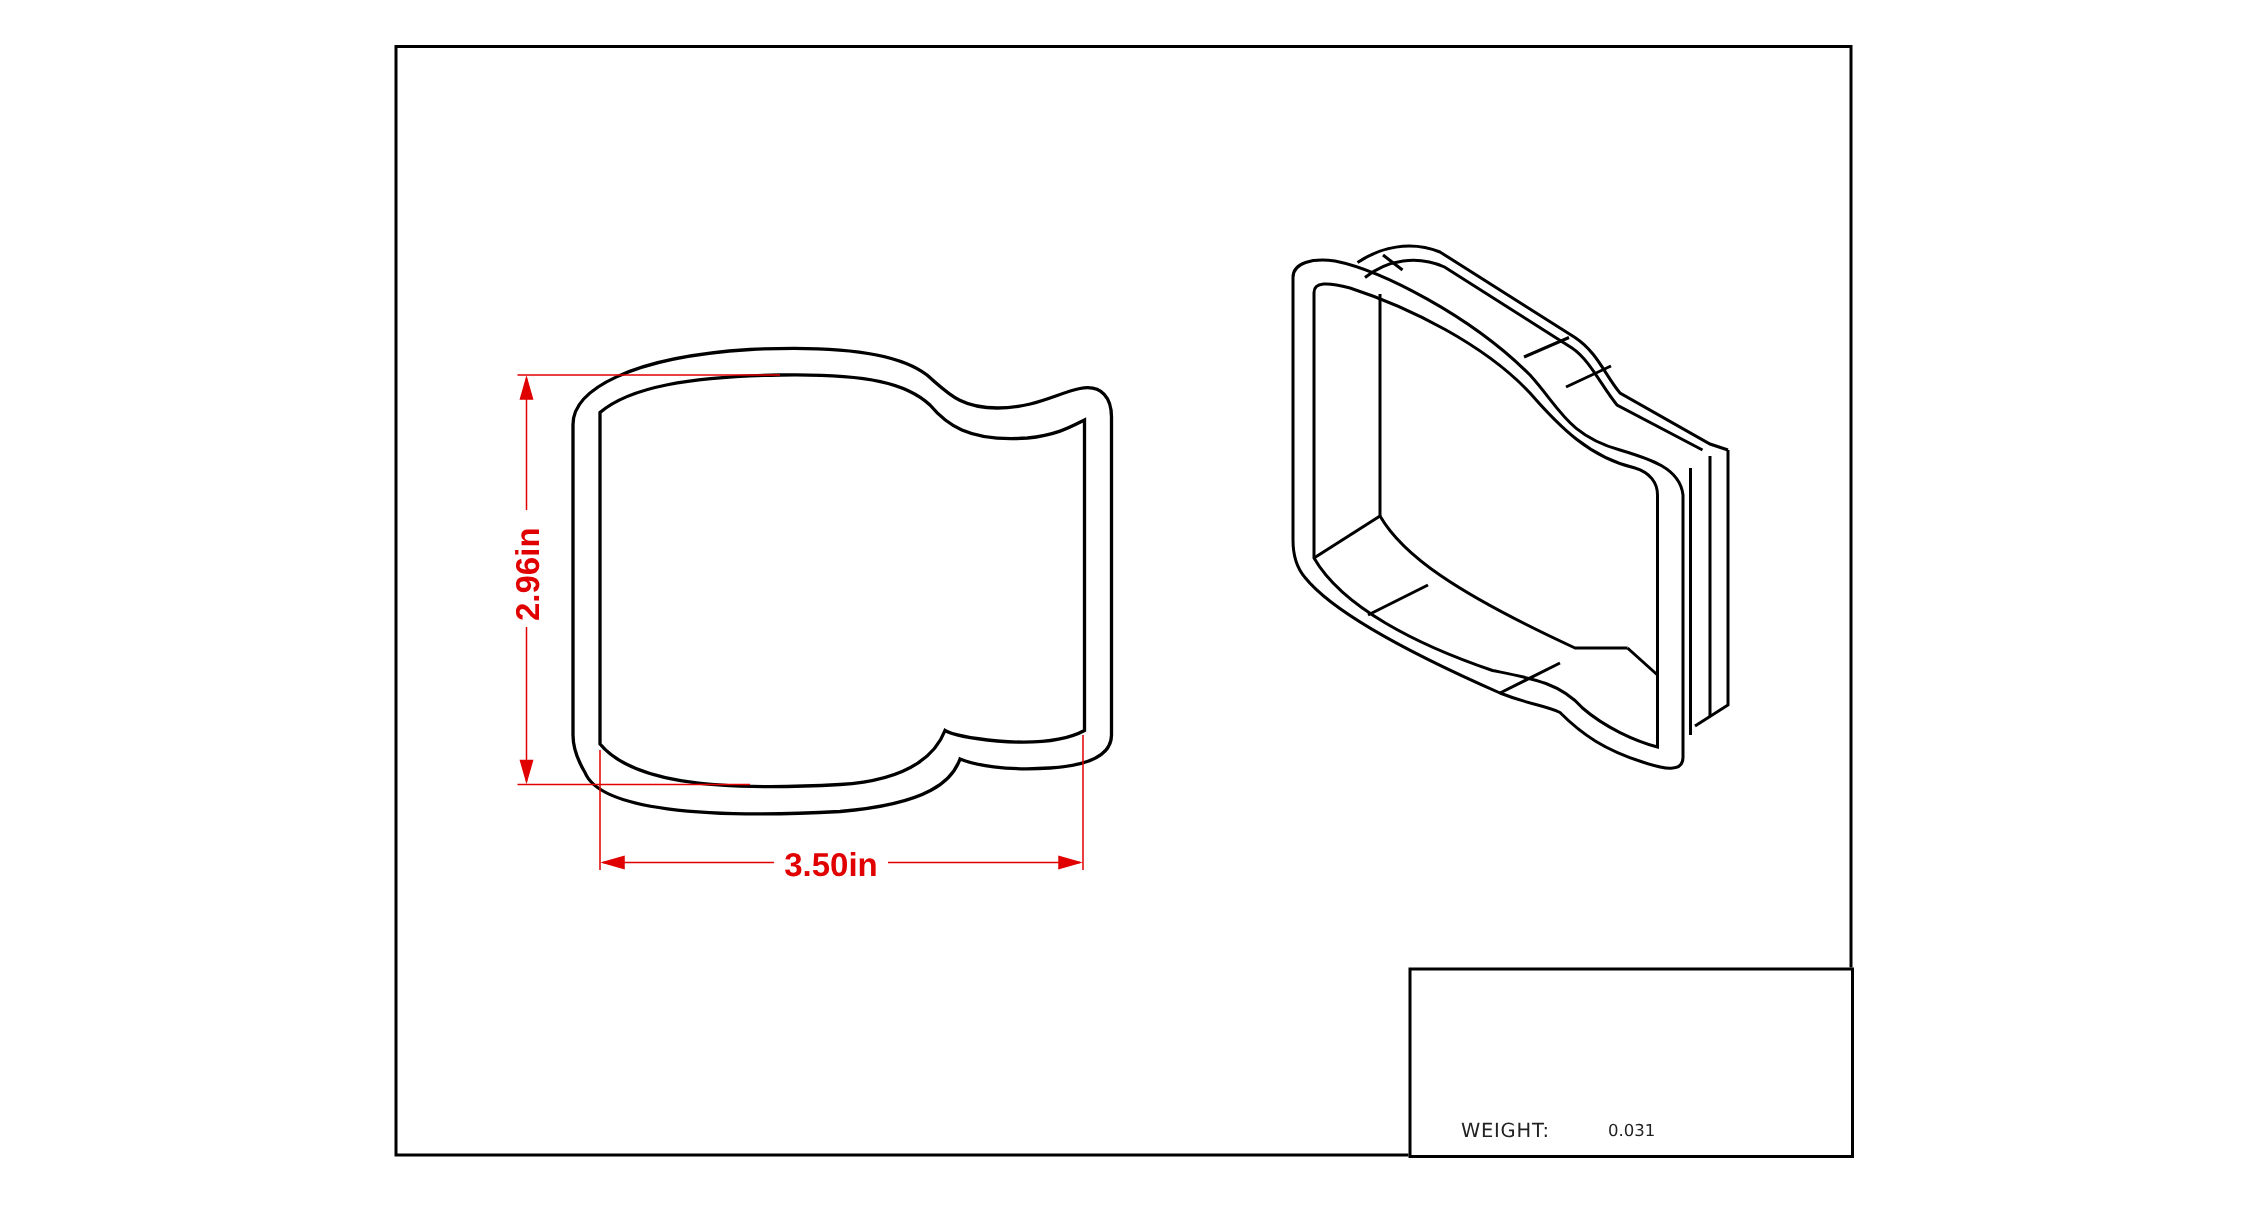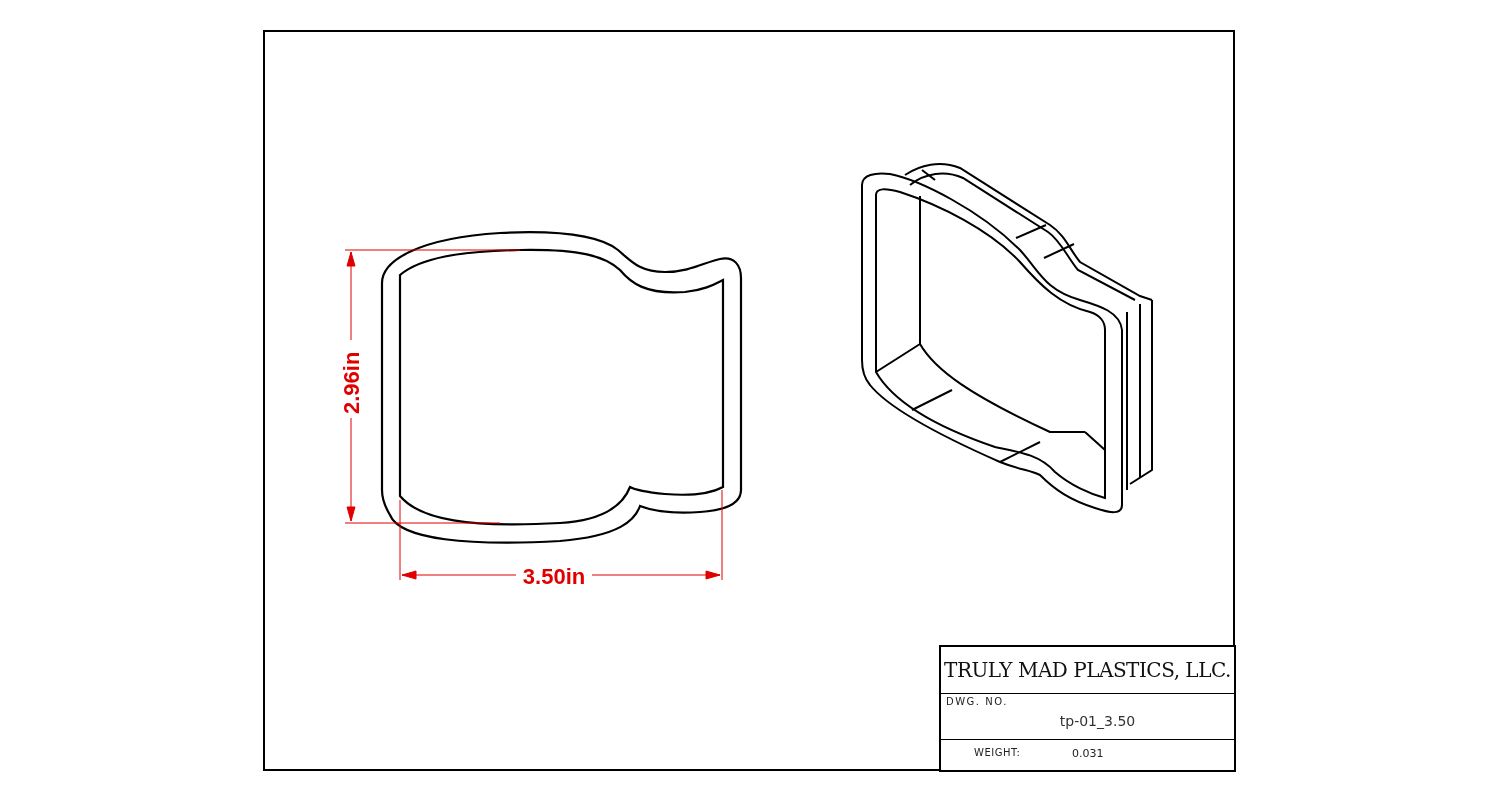--- a/index.html
+++ b/index.html
@@ -5,21 +5,21 @@
   html,body{margin:0;padding:0;background:#fff;}
   body{width:1500px;height:803px;position:relative;overflow:hidden;font-family:"DejaVu Sans",sans-serif;}
   .sheet{position:absolute;left:263px;top:30px;width:972px;height:741px;border:2px solid #000;box-sizing:border-box;}
   svg.drawing{position:absolute;left:0;top:0;}
   .titleblock{position:absolute;left:939px;top:645px;width:297px;height:127px;border:2px solid #000;box-sizing:border-box;background:#fff;}
   .tb-company{position:absolute;left:0;top:0;width:100%;height:46px;border-bottom:1.5px solid #000;display:flex;align-items:center;justify-content:center;
     font-family:"DejaVu Serif",serif;font-size:20px;letter-spacing:-0.5px;color:#111;}
   .tb-dwg{position:absolute;left:0;top:46px;width:100%;height:46px;border-bottom:1.5px solid #000;}
   .tb-dwg-label{position:absolute;left:5px;top:3px;font-size:10px;letter-spacing:1.5px;color:#222;}
   .tb-dwg-value{position:absolute;left:0;top:20px;width:100%;text-align:center;font-size:14px;color:#333;padding-left:20px;box-sizing:border-box;}
-  .tb-weight-label{position:absolute;left:33px;top:100px;font-size:10px;letter-spacing:0.5px;color:#222;}
+  .tb-weight-label{position:absolute;left:33px;top:100px;font-size:13px;letter-spacing:0.5px;color:#222;}
   .tb-weight-value{position:absolute;left:131px;top:100px;font-size:11px;color:#222;}
   .dim{font-family:"Liberation Sans",sans-serif;font-weight:bold;font-size:22px;fill:#e00000;}
 </style>
 </head>
 <body>
 
 <div class="sheet"></div>
 
 <svg class="drawing" width="1500" height="803" viewBox="0 0 1500 803">
 
@@ -105,20 +105,15 @@
     <path d="M876,372 L920,344"></path>
     <path d="M920,344 C935,370 970,395 1050,432 L1085,432"></path>
     <path d="M912,410 L952,390"></path>
     <path d="M1000,462 L1040,442"></path>
     <path d="M920,196 L920,344"></path>
     <path d="M1085,432 L1105,450"></path>
   </g>
 </svg>
 
 <div class="titleblock">
-  <div class="tb-company">TRULY MAD PLASTICS, LLC.</div>
-  <div class="tb-dwg">
-    <span class="tb-dwg-label">DWG. NO.</span>
-    <div class="tb-dwg-value">tp-01_3.50</div>
-  </div>
   <span class="tb-weight-label">WEIGHT:</span>
   <span class="tb-weight-value">0.031</span>
 </div>
 
 </body></html>

